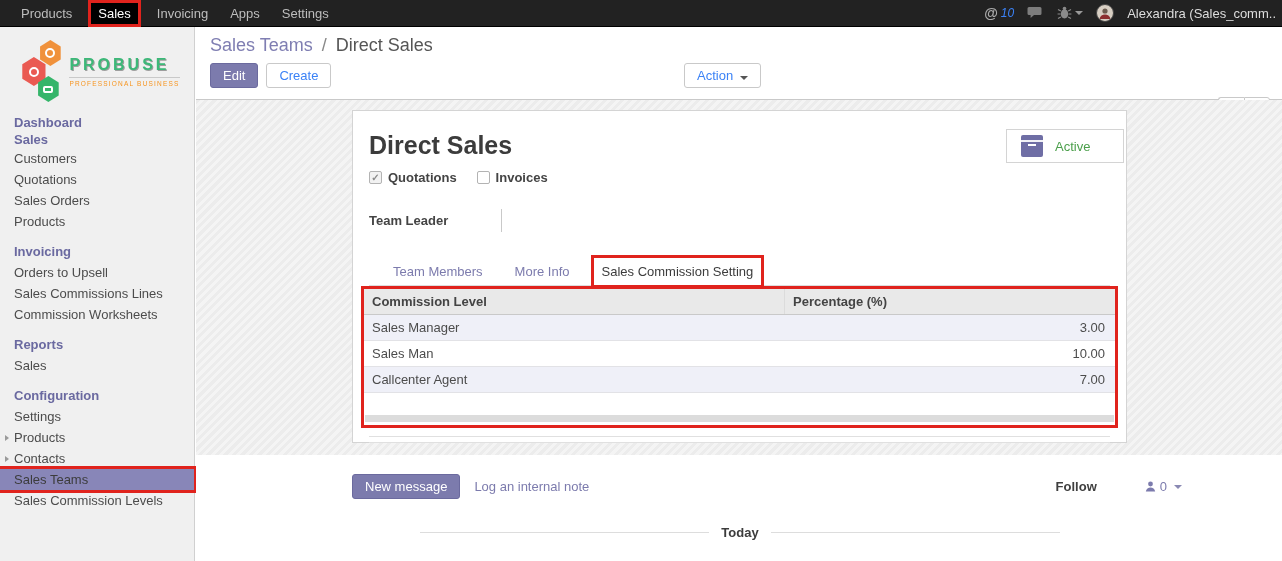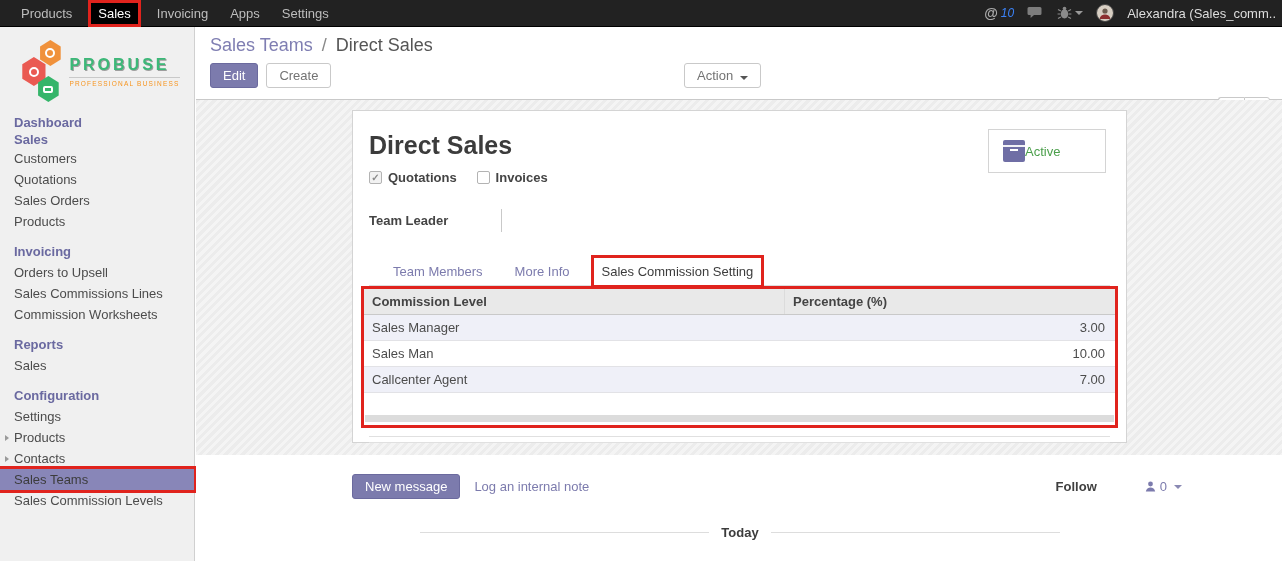--- a/index.html
+++ b/index.html
@@ -67,43 +67,43 @@
     border-top:3.5px solid transparent; border-bottom:3.5px solid transparent; border-left:4px solid #9a9a9a; }
 
   
   .main{ position:absolute; left:196px; top:27px; right:0; bottom:0; }
 
   .control-panel{ position:relative; height:73px; background:#fff; border-bottom:1px solid #c9c9c9; }
   .breadcrumb{ position:absolute; left:14px; top:8px; font-size:18px; }
   .bc-parent{ color:#7f7eb2; cursor:pointer; }
   .bc-sep{ color:#888; margin:0 4px; }
   .bc-current{ color:#555; }
-  .btn{ display:inline-block; font-size:13px; border-radius:3px; padding:4px 12px; cursor:pointer; border:1px solid #c9c9c9; background:#fff; color:#737373; }
+  .btn{ display:inline-block; font-size:13px; border-radius:3px; padding:4px 12px; cursor:pointer; border:1px solid #c9c9c9; background:#fff; color:#3b82f6; }
   .btn-primary{ background:var(--accent); border-color:#6b6a9e; color:#fff; }
   .cp-buttons{ position:absolute; left:14px; top:36px; display:flex; gap:8px; }
   .action-btn{ position:absolute; left:488px; top:36px; }
   .pager{ position:absolute; right:12px; top:38px; display:flex; align-items:center; gap:10px;margin-top:32px; }
   .pager-value{ font-size:12px; color:#333; }
   .pager-btns{ display:flex; }
   .pager-btn{ width:26px; height:28px; background:#fff; border:1px solid #c9c9c9; display:flex; align-items:center; justify-content:center; cursor:pointer; }
   .pager-btn.prev{ border-radius:3px 0 0 3px; border-right:none; }
   .pager-btn.next{ border-radius:0 3px 3px 0; }
 
   .content{
     position:absolute; top:73px; left:0; right:0; height:355px;
     background:repeating-linear-gradient(135deg,#ececec 0 3px,#f4f4f4 3px 6px);
   }
   .sheet{
     position:absolute; left:156px; top:10px; width:775px; height:333px;
     background:#fff; border:1px solid #d4d4d4; padding:14px 16px 0;
   }
   .sheet-title{ font-size:25px; font-weight:bold; color:#3c3c3c; margin-top:6px; }
   .stat-button{
-    position:absolute; right:20px; top:18px; width:118px; height:44px;
-    background:#fff; border:1px solid #d4d4d4; display:flex; align-items:center; gap:0; padding-left:14px; cursor:pointer;
+    position:absolute; right:2px; top:18px; width:118px; height:34px;
+    background:#fff; border:1px solid #d4d4d4; display:flex; align-items:center; gap:12px; padding-left:14px; cursor:pointer;
   }
   .archive-icon{ width:22px; height:22px; background:#6f6ea5; border-radius:2px; position:relative; }
   .archive-icon::before{ content:""; position:absolute; left:0; right:0; top:5px; height:2px; background:#fff; opacity:.9; }
   .archive-icon::after{ content:""; position:absolute; left:7px; right:7px; top:9px; height:2px; background:#fff; }
   .stat-label{ color:#4b9f4b; font-size:13px; }
   .checkbox-row{ display:flex; align-items:center; gap:6px; margin-top:10px; font-size:13px; font-weight:bold; color:#444; }
   .checkbox{ width:13px; height:13px; border:1px solid #b3b3b3; background:#fff; border-radius:2px; display:inline-flex; align-items:center; justify-content:center; cursor:pointer; }
   .checkbox.checked{ background:#f2f2f2; }
   .checkbox.checked::after{ content:"\2713"; font-size:10px; color:#8a8a8a; line-height:1; }
   .checkbox-row .gap{ width:8px; }

